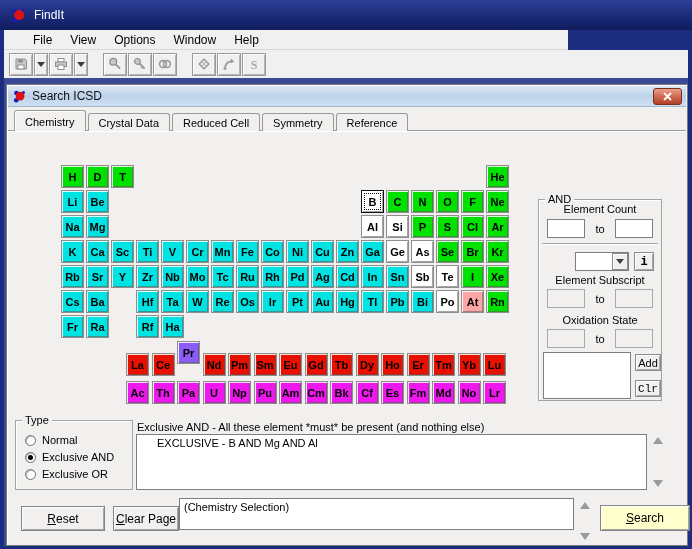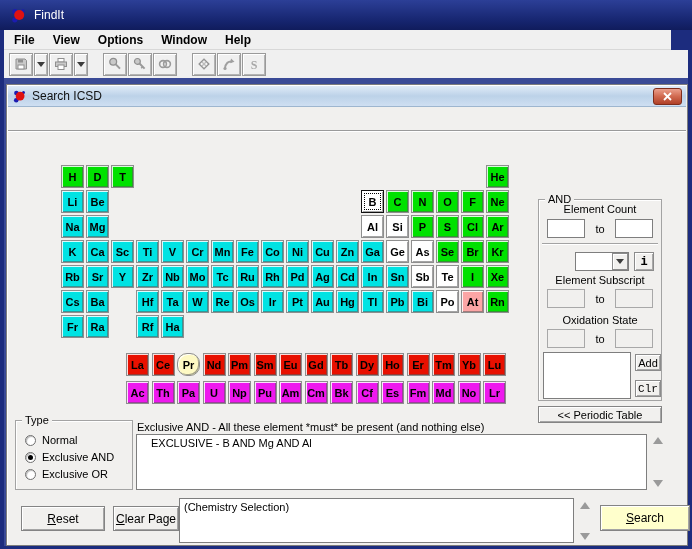--- a/index.html
+++ b/index.html
@@ -8,23 +8,23 @@
 
   .app { position:relative; width:692px; height:549px; background:#1c2c7e; }
 
   
   .titlebar { position:absolute; left:0; top:0; width:692px; height:30px;
     background:linear-gradient(180deg,#2c3f97 0%,#16256f 70%,#101c5c 100%);
     display:flex; align-items:center; padding-left:10px; }
   .titlebar .app-title { color:#fff; font-size:12px; margin-left:7px; }
   .logo16 { width:17px; height:17px; display:block; }
 
-  .menubar { position:absolute; left:4px; top:30px; width:667px; height:20px;
-    background:#f0f0f0; display:flex; align-items:center; padding-left:1px;
-    border-bottom:1px solid #d8d8d8;font-weight:bold; }
+  .menubar { position:absolute; left:4px; top:30px; width:564px; height:20px;
+    background:#f0f0f0; display:flex; align-items:center; padding-left:20px;
+    border-bottom:1px solid #d8d8d8; }
   .menu-item { font-size:12px; padding:2px 9px; cursor:default; }
 
   .toolbar { position:absolute; left:4px; top:50px; width:684px; height:28px;
     background:#f0f0f0; display:flex; align-items:center; padding-left:5px; }
   .tb-btn { width:24px; height:23px; background:#f0f0f0;
     border:1px solid #9a9a9a; box-shadow:inset 1px 1px 0 #ffffff, inset -1px -1px 0 #b4b4b4;
     display:flex; align-items:center; justify-content:center; margin-right:1px; }
   .tb-dd { width:14px; }
   .tb-gap { width:14px; }
   .tri-down-s { width:0; height:0; border-left:4px solid transparent; border-right:4px solid transparent; border-top:5px solid #3c3c3c; }
@@ -86,29 +86,29 @@
   
   .type-group { left:8px; top:335px; width:118px; height:70px;text-align:center; }
   .radio-row { position:absolute; left:9px; display:flex; align-items:center; gap:6px; }
   .radio { width:11px; height:11px; border-radius:50%; background:#fff; border:1px solid #6f6f6f;
     box-shadow:inset 1px 1px 1px #b9b9b9; position:relative; }
   .radio.checked::after { content:""; position:absolute; left:2px; top:2px; width:5px; height:5px; border-radius:50%; background:#000; }
 
   
   .excl-desc { position:absolute; left:130px; top:336px; font-size:11px; }
   .excl-box { position:absolute; left:129px; top:349px; width:511px; height:56px; background:#fff;
-    border:1px solid #7e7e7e; padding:2px 14px; font-size:11px; }
+    border:1px solid #7e7e7e; padding:2px 20px; font-size:11px; }
   .scrollcol { position:absolute; width:14px; display:flex; flex-direction:column; justify-content:space-between; align-items:center; }
   .tri-up { width:0; height:0; border-left:5px solid transparent; border-right:5px solid transparent; border-bottom:7px solid #9a9a9a; }
   .tri-down { width:0; height:0; border-left:5px solid transparent; border-right:5px solid transparent; border-top:7px solid #9a9a9a; }
 
   
   .reset-btn { position:absolute; left:14px; top:421px; width:84px; height:25px; font-size:12px; }
   .clear-btn { position:absolute; left:106px; top:421px; width:66px; height:25px; font-size:12px; }
-  .sel-box { position:absolute; left:172px; top:413px; width:395px; height:45px; background:#fff;
+  .sel-box { position:absolute; left:172px; top:413px; width:395px; height:32px; background:#fff;
     border:1px solid #7e7e7e; padding:2px 4px; font-size:11px; }
   .search-btn { position:absolute; left:593px; top:420px; width:90px; height:26px; font-size:12px; background:#ffffcc; }
 </style>
 </head>
 <body>
 
 <div class="app">
 
   <div class="titlebar">
     <svg class="logo16" viewBox="0 0 17 17">
@@ -206,20 +206,27 @@
         <span class="child-title">Search ICSD</span>
         <div class="close-btn">
           <svg width="9" height="9" viewBox="0 0 9 9">
             <line x1="1" y1="1" x2="8" y2="8" stroke="#ffffff" stroke-width="1.8"></line>
             <line x1="8" y1="1" x2="1" y2="8" stroke="#ffffff" stroke-width="1.8"></line>
           </svg>
         </div>
       </div>
 
       <div class="tabline"></div>
+      <div class="tabbar">
+          <div class="tab active">Chemistry</div>
+          <div class="tab">Crystal Data</div>
+          <div class="tab">Reduced Cell</div>
+          <div class="tab">Symmetry</div>
+          <div class="tab">Reference</div>
+        </div>
 
       <div class="ptable">
           <div class="el" style="left: 0px; top: 0px; background: rgb(0, 225, 0);">H</div>
           <div class="el" style="left: 25px; top: 0px; background: rgb(0, 225, 0);">D</div>
           <div class="el" style="left: 50px; top: 0px; background: rgb(0, 225, 0);">T</div>
           <div class="el" style="left: 425px; top: 0px; background: rgb(0, 225, 0);">He</div>
           <div class="el" style="left: 0px; top: 25px; background: rgb(0, 227, 227);">Li</div>
           <div class="el" style="left: 25px; top: 25px; background: rgb(0, 227, 227);">Be</div>
           <div class="el focused" style="left: 300px; top: 25px; background: rgb(255, 255, 255);">B</div>
           <div class="el" style="left: 325px; top: 25px; background: rgb(0, 225, 0);">C</div>
@@ -287,21 +294,21 @@
           <div class="el" style="left: 350px; top: 125px; background: rgb(0, 227, 227);">Bi</div>
           <div class="el" style="left: 375px; top: 125px; background: rgb(255, 255, 255);">Po</div>
           <div class="el" style="left: 400px; top: 125px; background: #fca5a5;">At</div>
           <div class="el" style="left: 425px; top: 125px; background: rgb(0, 225, 0);">Rn</div>
           <div class="el" style="left: 0px; top: 150px; background: rgb(0, 227, 227);">Fr</div>
           <div class="el" style="left: 25px; top: 150px; background: rgb(0, 227, 227);">Ra</div>
           <div class="el" style="left: 75px; top: 150px; background: rgb(0, 227, 227);">Rf</div>
           <div class="el" style="left: 100px; top: 150px; background: rgb(0, 227, 227);">Ha</div>
           <div class="el" style="left: 65px; top: 188px; background: rgb(232, 16, 0);">La</div>
           <div class="el" style="left: 90.5px; top: 188px; background: rgb(232, 16, 0);">Ce</div>
-          <div class="el" style="left: 116px; top: 188px; background: #fef9c3; border-radius: 10px;">Pr</div>
+          <div class="el" style="left: 116px; top: 176px; background: #8b5cf6;">Pr</div>
           <div class="el" style="left: 141.5px; top: 188px; background: rgb(232, 16, 0);">Nd</div>
           <div class="el" style="left: 167px; top: 188px; background: rgb(232, 16, 0);">Pm</div>
           <div class="el" style="left: 192.5px; top: 188px; background: rgb(232, 16, 0); text-align: center;">Sm</div>
           <div class="el" style="left: 218px; top: 188px; background: rgb(232, 16, 0);">Eu</div>
           <div class="el" style="left: 243.5px; top: 188px; background: rgb(232, 16, 0);">Gd</div>
           <div class="el" style="left: 269px; top: 188px; background: rgb(232, 16, 0);">Tb</div>
           <div class="el" style="left: 294.5px; top: 188px; background: rgb(232, 16, 0);">Dy</div>
           <div class="el" style="left: 320px; top: 188px; background: rgb(232, 16, 0);">Ho</div>
           <div class="el" style="left: 345.5px; top: 188px; background: rgb(232, 16, 0);">Er</div>
           <div class="el" style="left: 371px; top: 188px; background: rgb(232, 16, 0);">Tm</div>
@@ -350,21 +357,20 @@
         <div class="center-label" style="top:114px;">Oxidation State</div>
         <div class="pair-row" style="top:129px;">
           <div class="field disabled"></div>
           <span>to</span>
           <div class="field disabled"></div>
         </div>
         <div class="listbox"></div>
         <div class="mini-btn add-btn">Add</div>
         <div class="mini-btn clr-btn">Clr</div>
       </div>
-      <div class="push pt-btn">&lt;&lt; Periodic Table</div>
 
       <div class="group type-group">
         <span class="group-label">Type</span>
       <label class="radio-row" style="top: 13px;">
             <span class="radio"></span>
             <span>Normal</span>
           </label>
           <label class="radio-row" style="top: 30px;">
             <span class="radio checked"></span>
             <span>Exclusive AND</span>

